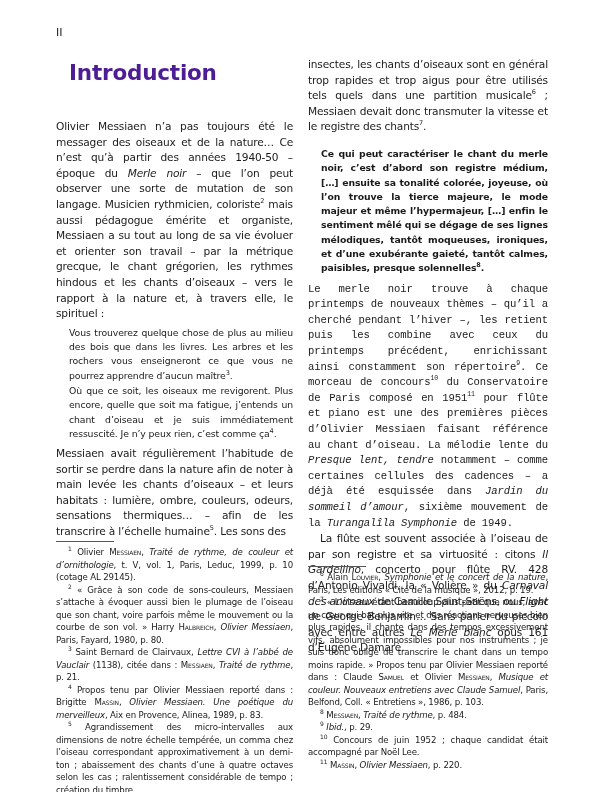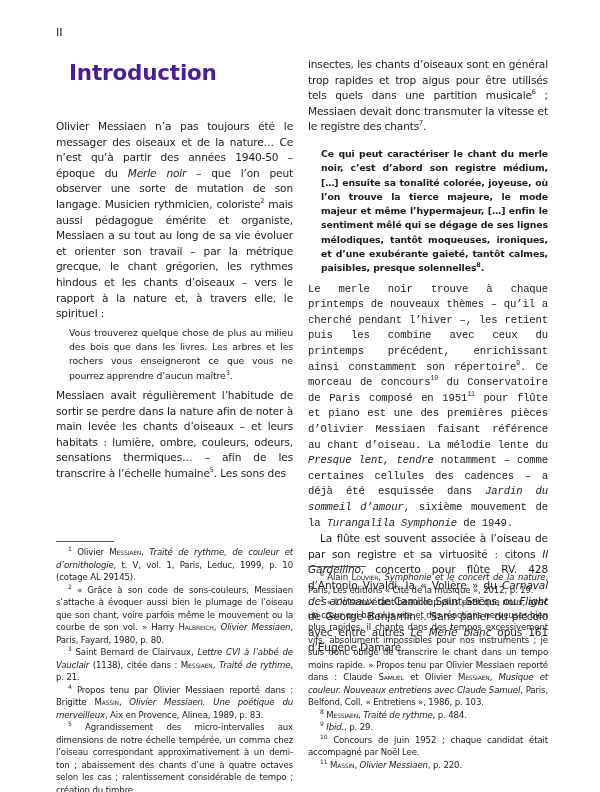--- a/index.html
+++ b/index.html
@@ -33,20 +33,23 @@
   <p class="body" style="margin-top:19px;">
     <span>Olivier Messiaen n’a pas toujours été le messager des oiseaux et de la nature… Ce n’est qu’à partir des années 1940-50 – époque du </span><i>Merle noir</i><span> – que l’on peut observer une sorte de mutation de son langage. Musicien rythmicien, coloriste</span><sup>2</sup><span> mais aussi pédagogue émérite et organiste, Messiaen a su tout au long de sa vie évoluer et orienter son travail – par la métrique grecque, le chant grégorien, les rythmes hindous et les chants d’oiseaux – vers le rapport à la nature et, à travers elle, le spirituel :</span>
   </p>
 
   <p class="quote" style="margin-top:4px;">
     <span>Vous trouverez quelque chose de plus au milieu des bois que dans les livres. Les arbres et les rochers vous enseigneront ce que vous ne pourrez apprendre d’aucun maître</span><sup>3</sup>.
   </p>
 
 
 
+  <p class="quote" style="margin-top:1px;">
+    <span>Où que ce soit, les oiseaux me revigorent. Plus encore, quelle que soit ma fatigue, j’entends un chant d’oiseau et je suis immédiatement ressuscité. Je n’y peux rien, c’est comme ça</span><sup>4</sup>.
+  </p>
 
   <p class="body" style="margin-top:5px;">
     <span>Messiaen avait régulièrement l’habitude de sortir se perdre dans la nature afin de noter à main levée les chants d’oiseaux – et leurs habitats : lumière, ombre, couleurs, odeurs, sensations thermiques… – afin de les transcrire à l’échelle humaine</span><sup>5</sup><span>. Les sons des</span>
   </p>
 </div>
 
 <div class="rule" style="left:56px; top:541px;"></div>
 
 <div class="col left" style="top:546px;">
   <p class="fn indent">

